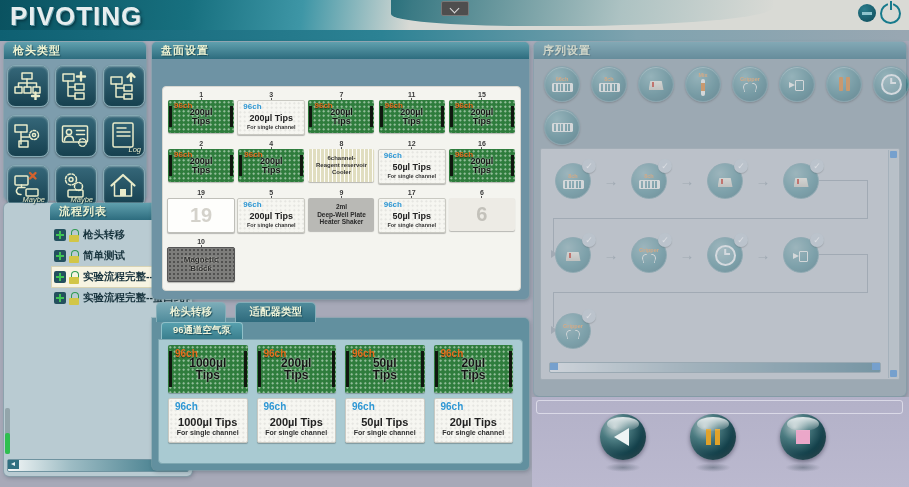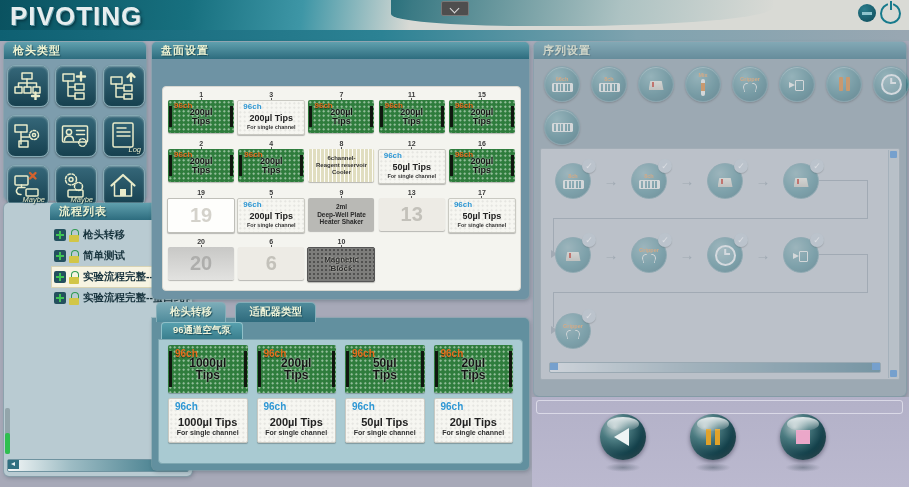--- a/index.html
+++ b/index.html
@@ -441,37 +441,25 @@
       </div>
       <div class="slot">
         <div class="slot-num">9</div>
         <div class="card heater">
           <span class="ln">2ml</span>
           <span class="ln">Deep-Well Plate</span>
           <span class="ln">Heater Shaker</span>
         </div>
       </div>
       <div class="slot">
-        <div class="slot-num">13</div>
-        <div class="card empty">
-          <span class="bignum">13</span>
-        </div>
-      </div>
-      <div class="slot">
         <div class="slot-num">17</div>
         <div class="card tips-white">
           <span class="ln">96ch</span>
           <span class="ln">50µl Tips</span>
           <span class="ln">For single channel</span>
-        </div>
-      </div>
-      <div class="slot">
-        <div class="slot-num">20</div>
-        <div class="card empty-gray">
-          <span class="bignum">20</span>
         </div>
       </div>
       <div class="slot">
         <div class="slot-num">6</div>
         <div class="card empty">
           <span class="bignum">6</span>
         </div>
       </div>
       <div class="slot">
         <div class="slot-num">10</div>

